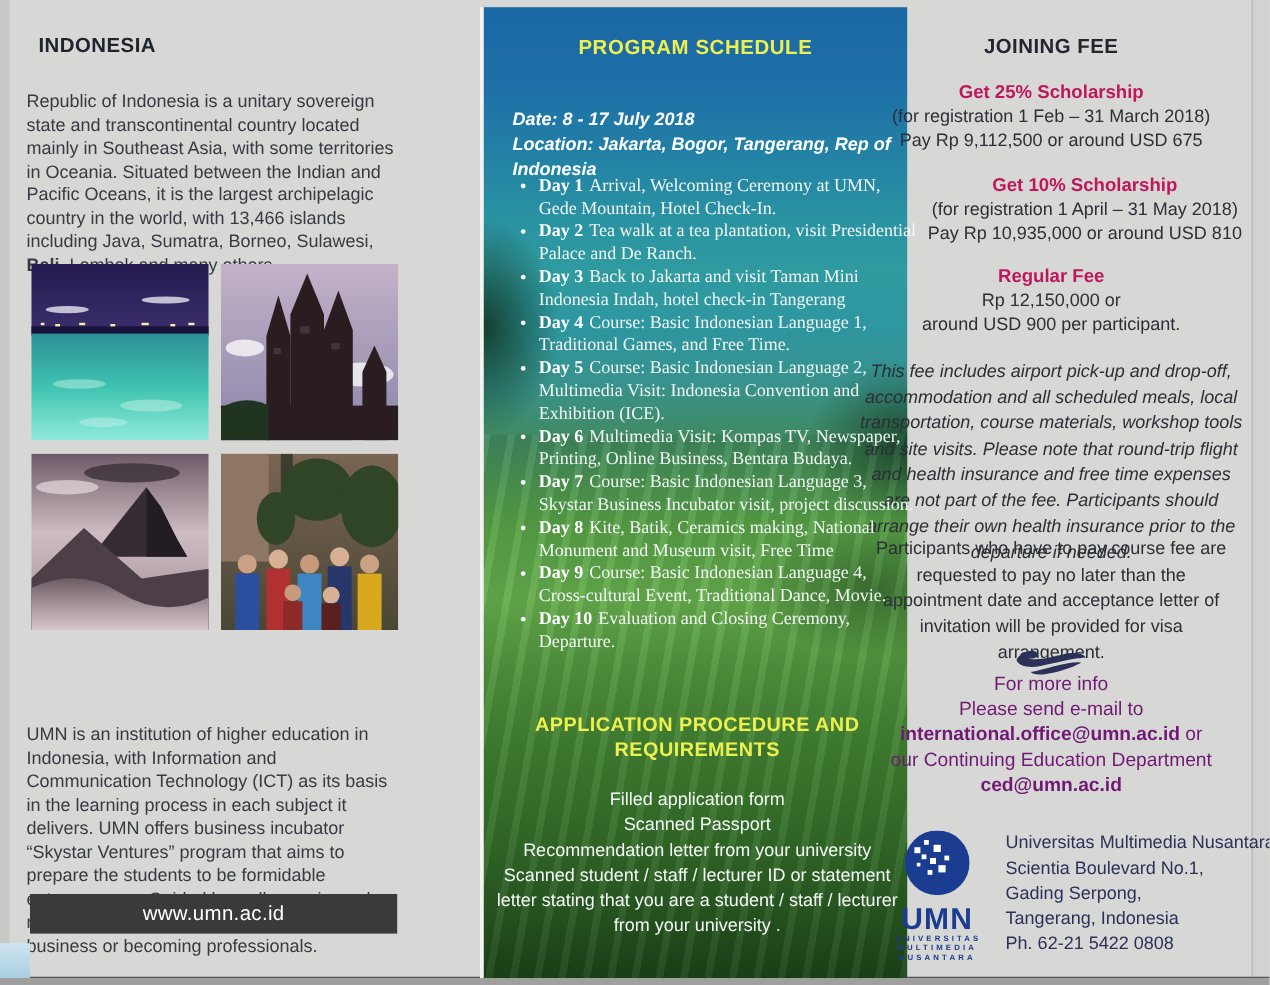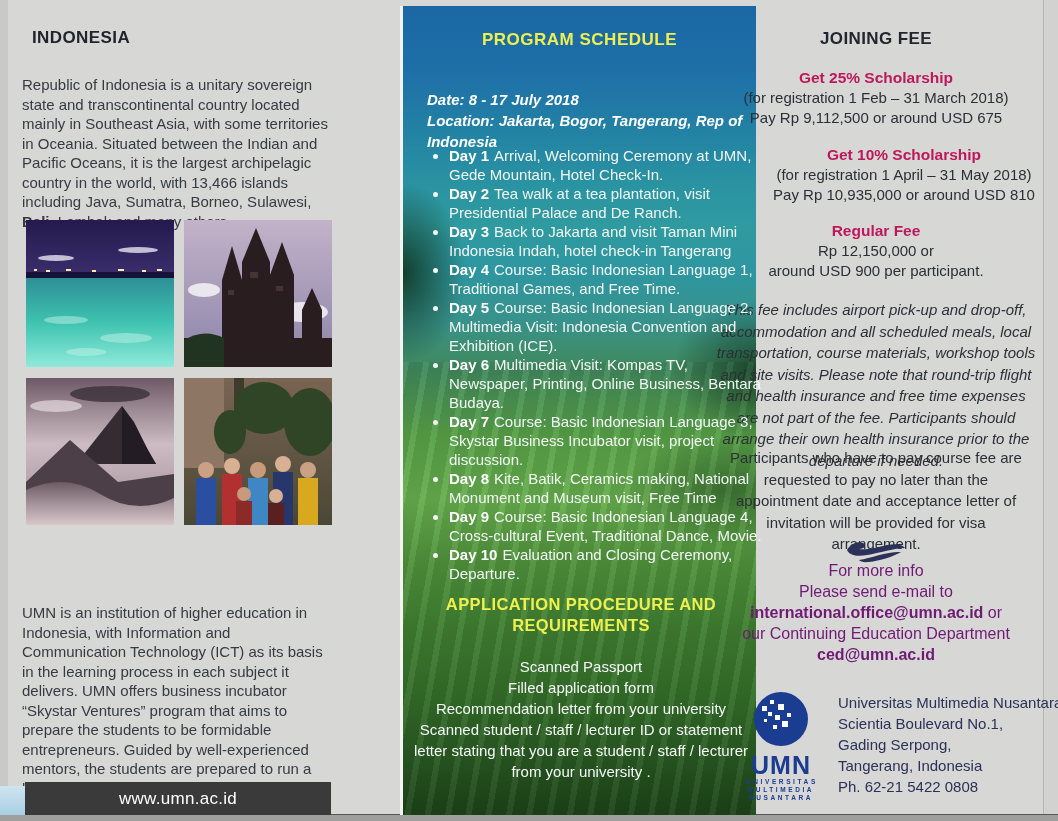--- a/index.html
+++ b/index.html
@@ -26,21 +26,21 @@
   .indonesia-body{left:22px;top:60px;width:318px;}
   .photo-grid{
     position:absolute;left:26px;top:220px;width:306px;
     display:grid;grid-template-columns:148px 148px;grid-auto-rows:147px;gap:11px 10px;
   }
   .photo{width:148px;height:147px;overflow:hidden;}
   .photo svg{display:block;}
   .umn-title{left:22px;top:558px;font-size:16.5px;}
   .umn-body{left:22px;top:588px;width:314px;}
   .footer-bar{
-    position:absolute;left:25px;top:782px;width:306px;height:33px;background:#3a3a3a;
+    position:absolute;left:25px;top:745px;width:306px;height:33px;background:#3a3a3a;
     display:flex;align-items:center;justify-content:center;color:#ffffff;font-size:17px;letter-spacing:.3px;text-align:center;
   }
   .sky-patch{
     position:absolute;left:0;top:786px;width:25px;height:29px;
     background:linear-gradient(180deg,#cfe4f0,#a9cfe2);
   }
 
   
   .mid-col{
     position:absolute;left:352px;top:6px;width:356px;height:809px;
@@ -65,21 +65,21 @@
     color:#eef04f;font-size:17px;font-weight:bold;letter-spacing:.5px;
   }
   .date-loc{
     position:absolute;top:83px;left:24px;width:320px;
     color:#ffffff;font-size:15px;font-weight:bold;font-style:italic;line-height:21px;
   }
   .days-list{
     position:absolute;top:140px;left:26px;width:316px;margin:0;padding:0 0 0 20px;
     color:#f2f7f5;font-size:15px;line-height:19px;
   }
-  .days-list li{margin:0;padding:0;}
+  .days-list li{margin:0;padding:0;font-family:Liberation Serif, serif;}
   .days-list b{padding-right:5px;color:#ffffff;}
   .app-title{
     position:absolute;top:588px;left:28px;width:300px;text-align:center;
     color:#eef04f;font-size:16.5px;font-weight:bold;letter-spacing:.4px;line-height:21px;
   }
   .app-items{
     position:absolute;top:650px;left:10px;width:336px;text-align:center;
     color:#f4f8f6;font-size:15px;line-height:21px;
   }
 
@@ -275,22 +275,22 @@
       <li><b>Day 5</b><span>Course: Basic Indonesian Language 2, Multimedia Visit: Indonesia Convention and Exhibition (ICE).</span></li>
       <li><b>Day 6</b><span>Multimedia Visit: Kompas TV, Newspaper, Printing, Online Business, Bentara Budaya.</span></li>
       <li><b>Day 7</b><span>Course: Basic Indonesian Language 3, Skystar Business Incubator visit, project discussion.</span></li>
       <li><b>Day 8</b><span>Kite, Batik, Ceramics making, National Monument and Museum visit, Free Time</span></li>
       <li><b>Day 9</b><span>Course: Basic Indonesian Language 4, Cross-cultural Event, Traditional Dance, Movie.</span></li>
       <li><b>Day 10</b><span>Evaluation and Closing Ceremony, Departure.</span></li>
     </ul>
 
     <div class="app-title">APPLICATION PROCEDURE AND REQUIREMENTS</div>
     <div class="app-items">
+      <div>Filled application form</div>
       <div>Scanned Passport</div>
-      <div>Filled application form</div>
       <div>Recommendation letter from your university</div>
       <div>Scanned student / staff / lecturer ID or statement letter stating that you are a student / staff / lecturer from your university .</div>
     </div>
   </div>
 </div>
 
 <div class="right-col">
   <div class="fee-title">JOINING FEE</div>
 
   <div class="tier tier-1">

